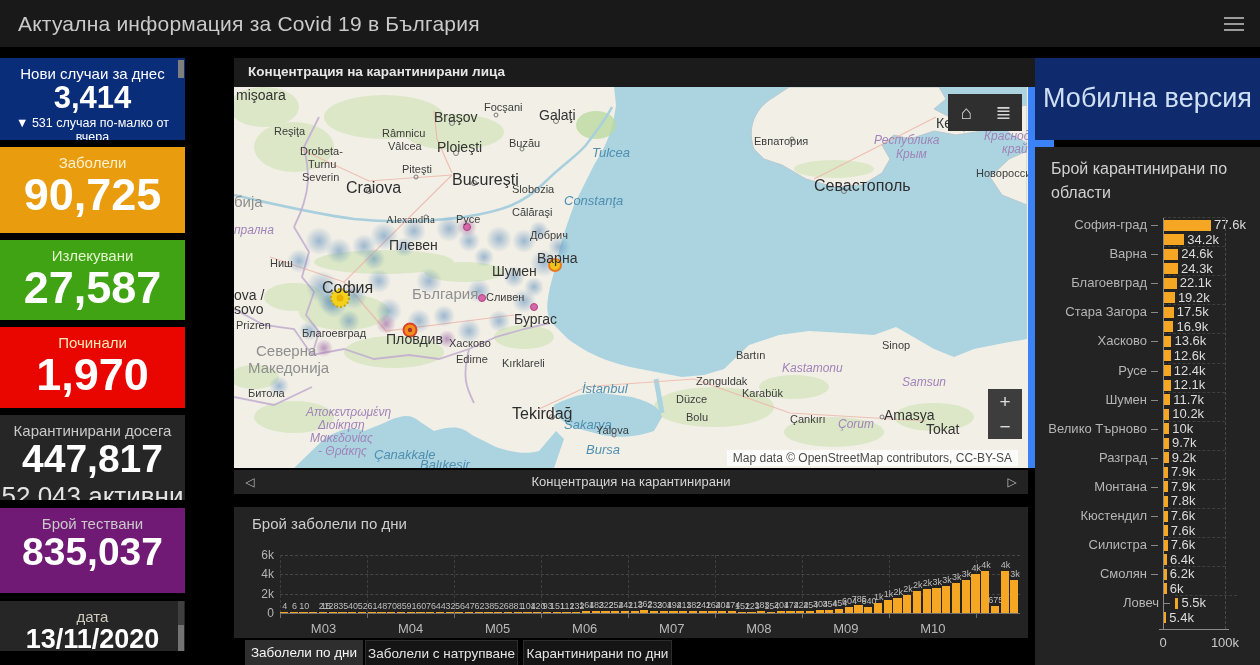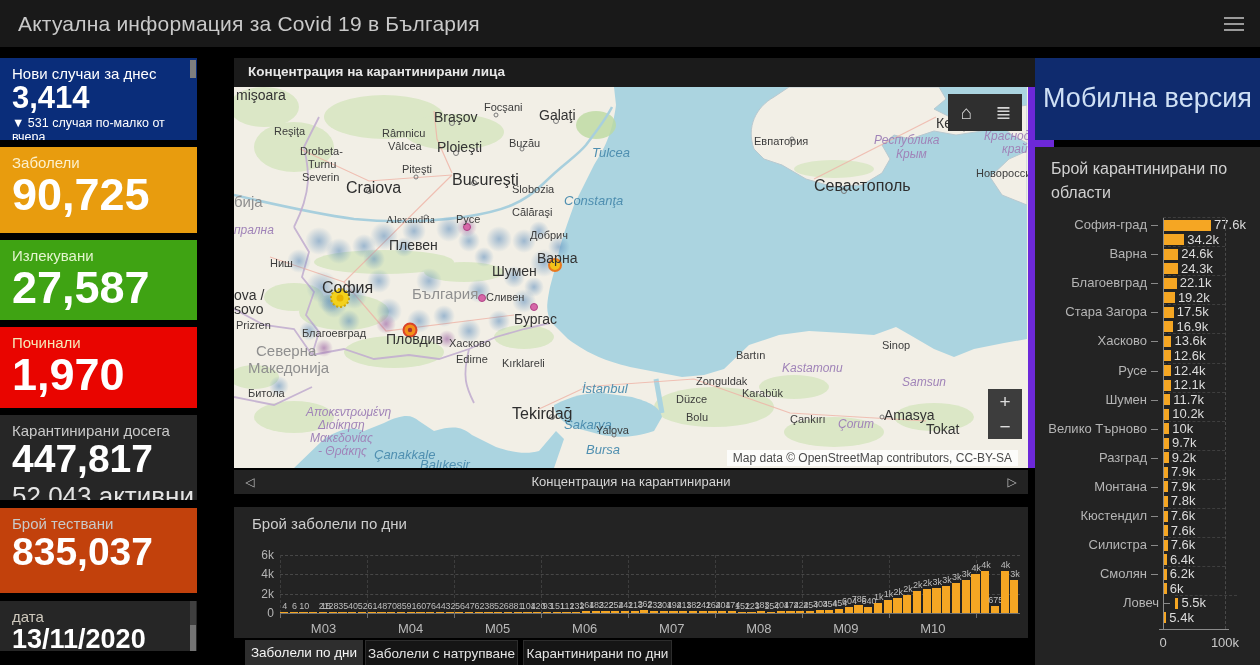--- a/index.html
+++ b/index.html
@@ -4,31 +4,31 @@
 <style>
   html,body{margin:0;padding:0;background:#000;}
   #app{position:relative;width:1260px;height:665px;background:#000;overflow:hidden;
        font-family:"Liberation Sans","DejaVu Sans",sans-serif;}
   
   #hdr{position:absolute;left:0;top:0;width:1260px;height:47px;background:#191919;}
   #hdr .ttl{position:absolute;left:18px;top:0;line-height:47px;font-size:21px;color:#c9c9c9;font-weight:400;letter-spacing:.2px;}
   .hamb{position:absolute;right:16px;top:17px;width:20px;height:14px;cursor:pointer;}
   .hamb i{display:block;height:2px;background:#9a9a9a;margin-bottom:4px;}
   
-  .card{position:absolute;left:0;width:185px;text-align:left;color:#fff;overflow:hidden;padding-left:12px;}
+  .card{position:absolute;left:0;width:185px;text-align:center;color:#fff;overflow:hidden;}
   .card .lbl{font-size:15px;margin-top:7px;}
   .card .val{font-weight:bold;color:#fff;line-height:1.05;}
   .card .sub{color:#fff;}
   .sbthumb{position:absolute;background:#7e7e7e;}
   .sbtrack{position:absolute;background:#3f3f3f;}
   
   .panel{position:absolute;background:#232323;}
   .ptitle{position:absolute;left:14px;top:7px;font-size:14px;color:#e3e3e3;font-weight:bold;}
   
-  #map-panel{left:234px;top:58px;width:820px;height:410px;background:#6d28d9;}
+  #map-panel{left:234px;top:58px;width:820px;height:410px;background:#3b82f6;}
   #map-titlebar{position:absolute;left:0;top:0;width:100%;height:29px;background:#1b1b1b;}
   #map-titlebar span{position:absolute;left:14px;top:6px;font-size:13.5px;color:#e6e6e6;font-weight:bold;}
   #map-area{position:absolute;left:0;top:29px;width:794px;height:381px;overflow:hidden;background:#f2efe6;}
   #map-svg{position:absolute;left:0;top:0;}
   #city-layer{position:absolute;left:0;top:0;width:793px;height:381px;pointer-events:none;}
   .city,.city-lg,.city-xl,.water,.region,.country{position:absolute;white-space:nowrap;}
   .city   {font-size:11px;color:#3c3c3c;}
   .city-lg{font-size:14px;color:#333;}
   .city-xl{font-size:16px;color:#2e2e2e;}
   .water  {font-size:13px;color:#4f8fb0;font-style:italic;}
@@ -103,21 +103,21 @@
       </div>
       <div class="card" style="top: 327px; height: 81px; background: rgb(233, 5, 0);">
         <div class="lbl" style="color: rgb(245, 233, 184);">Починали</div>
         <div class="val" style="font-size: 45px;">1,970</div>
       </div>
       <div class="card" style="top: 415px; height: 85px; background: rgb(38, 38, 38);">
         <div class="lbl" style="color: rgb(201, 201, 201);">Карантинирани досега</div>
         <div class="val" style="font-size: 39px;">447,817</div>
         <div class="sub" style="font-size: 26px; color: rgb(228, 228, 228); font-weight: 300; margin-top: 1px;">52,043 активни</div>
       </div>
-      <div class="card" style="top: 508px; height: 85px; background: #c2410c;">
+      <div class="card" style="top: 508px; height: 85px; background: #701a75;">
         <div class="lbl" style="color: rgb(201, 201, 201);">Брой тествани</div>
         <div class="val" style="font-size: 39px;">835,037</div>
       </div>
       <div class="card" style="top: 601px; height: 50px; background: rgb(38, 38, 38);">
         <div class="lbl" style="color: rgb(207, 201, 189);">дата</div>
         <div class="val" style="font-size: 27px;">13/11/2020</div>
         <div class="sbtrack" style="right: 1px; top: 0px; width: 6px; height: 100%;"></div>
         <div class="sbthumb" style="right: 1px; bottom: 0px; width: 6px; height: 26px; background: rgb(115, 115, 115);"></div>
       </div>
     </div>

